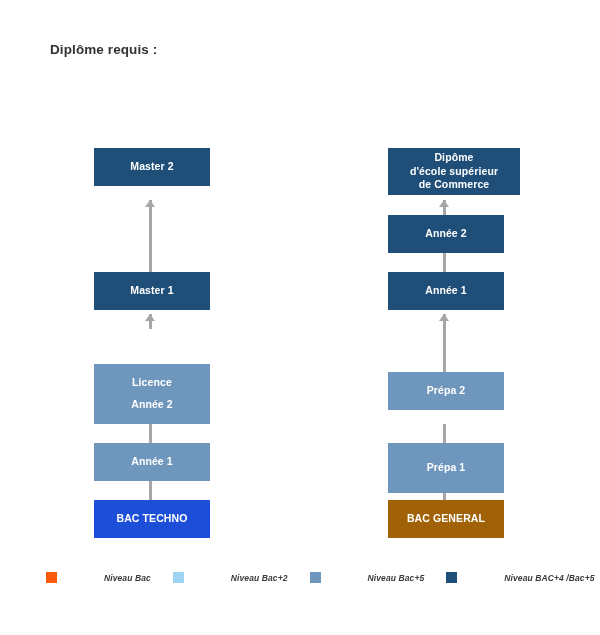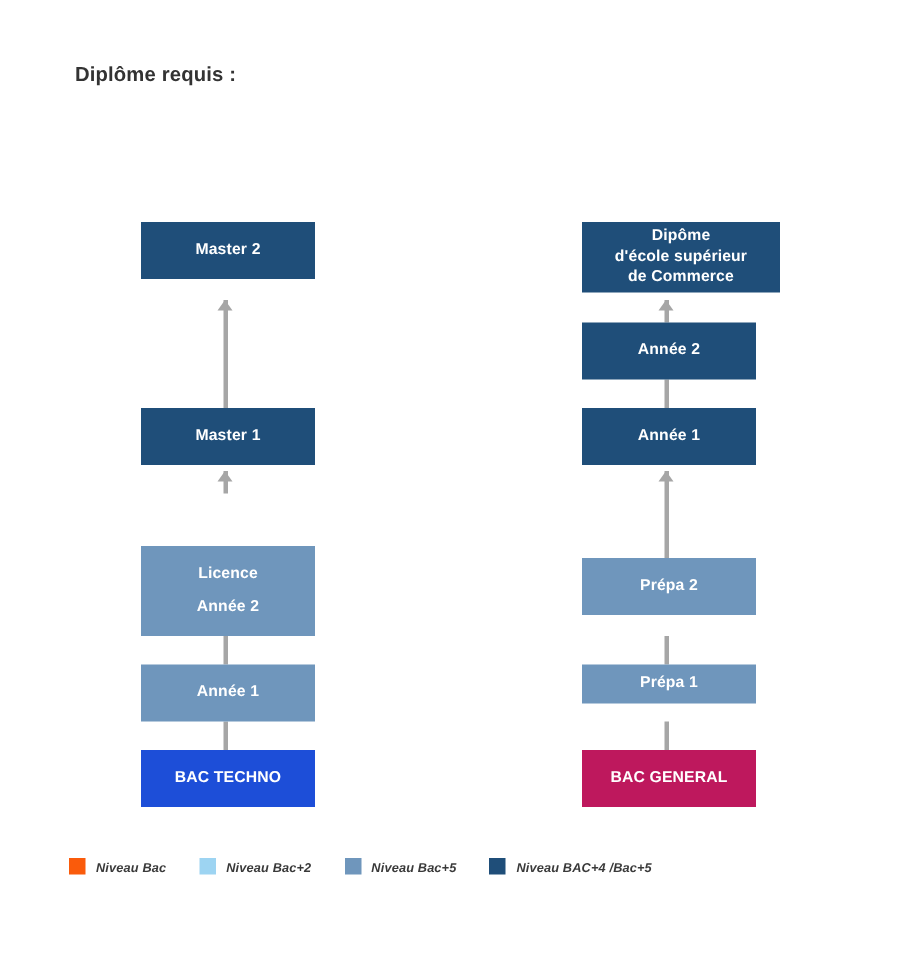--- a/index.html
+++ b/index.html
@@ -86,20 +86,21 @@
     left: 46px;
     top: 572px;
     display: flex;
     align-items: center;
   }
   .legend-item {
     display: flex;
     align-items: center;
     margin-right: 22px;
     white-space: nowrap;
+    gap: 40px;
   }
   .legend-swatch {
     width: 11px;
     height: 11px;
     margin-right: 7px;
     flex: 0 0 auto;
   }
   .legend-label {
     font-size: 8.5px;
     font-style: italic;
@@ -155,24 +156,24 @@
       </div>
       <div class="node" style="left: 388px; top: 215px; width: 116px; height: 38px; background: rgb(31, 78, 121);">
         <span>Année 2</span>
       </div>
       <div class="node" style="left: 388px; top: 272px; width: 116px; height: 38px; background: rgb(31, 78, 121);">
         <span>Année 1</span>
       </div>
       <div class="node" style="left: 388px; top: 372px; width: 116px; height: 38px; background: rgb(111, 150, 188);">
         <span>Prépa 2</span>
       </div>
-      <div class="node" style="left: 388px; top: 443px; width: 116px; height: 26px; background: rgb(111, 150, 188);">
+      <div class="node" style="left: 388px; top: 443px; width: 116px; height: 50px; background: rgb(111, 150, 188);">
         <span>Prépa 1</span>
       </div>
-      <div class="node" style="left: 388px; top: 500px; width: 116px; height: 38px; background: #be185d;">
+      <div class="node" style="left: 388px; top: 500px; width: 116px; height: 38px; background: #a16207;">
         <span>BAC GENERAL</span>
       </div>
     </div>
 
   <div class="legend" id="legend-layer">
       <div class="legend-item">
         <span class="legend-swatch" style="background: rgb(250, 91, 11);"></span>
         <span class="legend-label">Niveau Bac</span>
       </div>
       <div class="legend-item">

